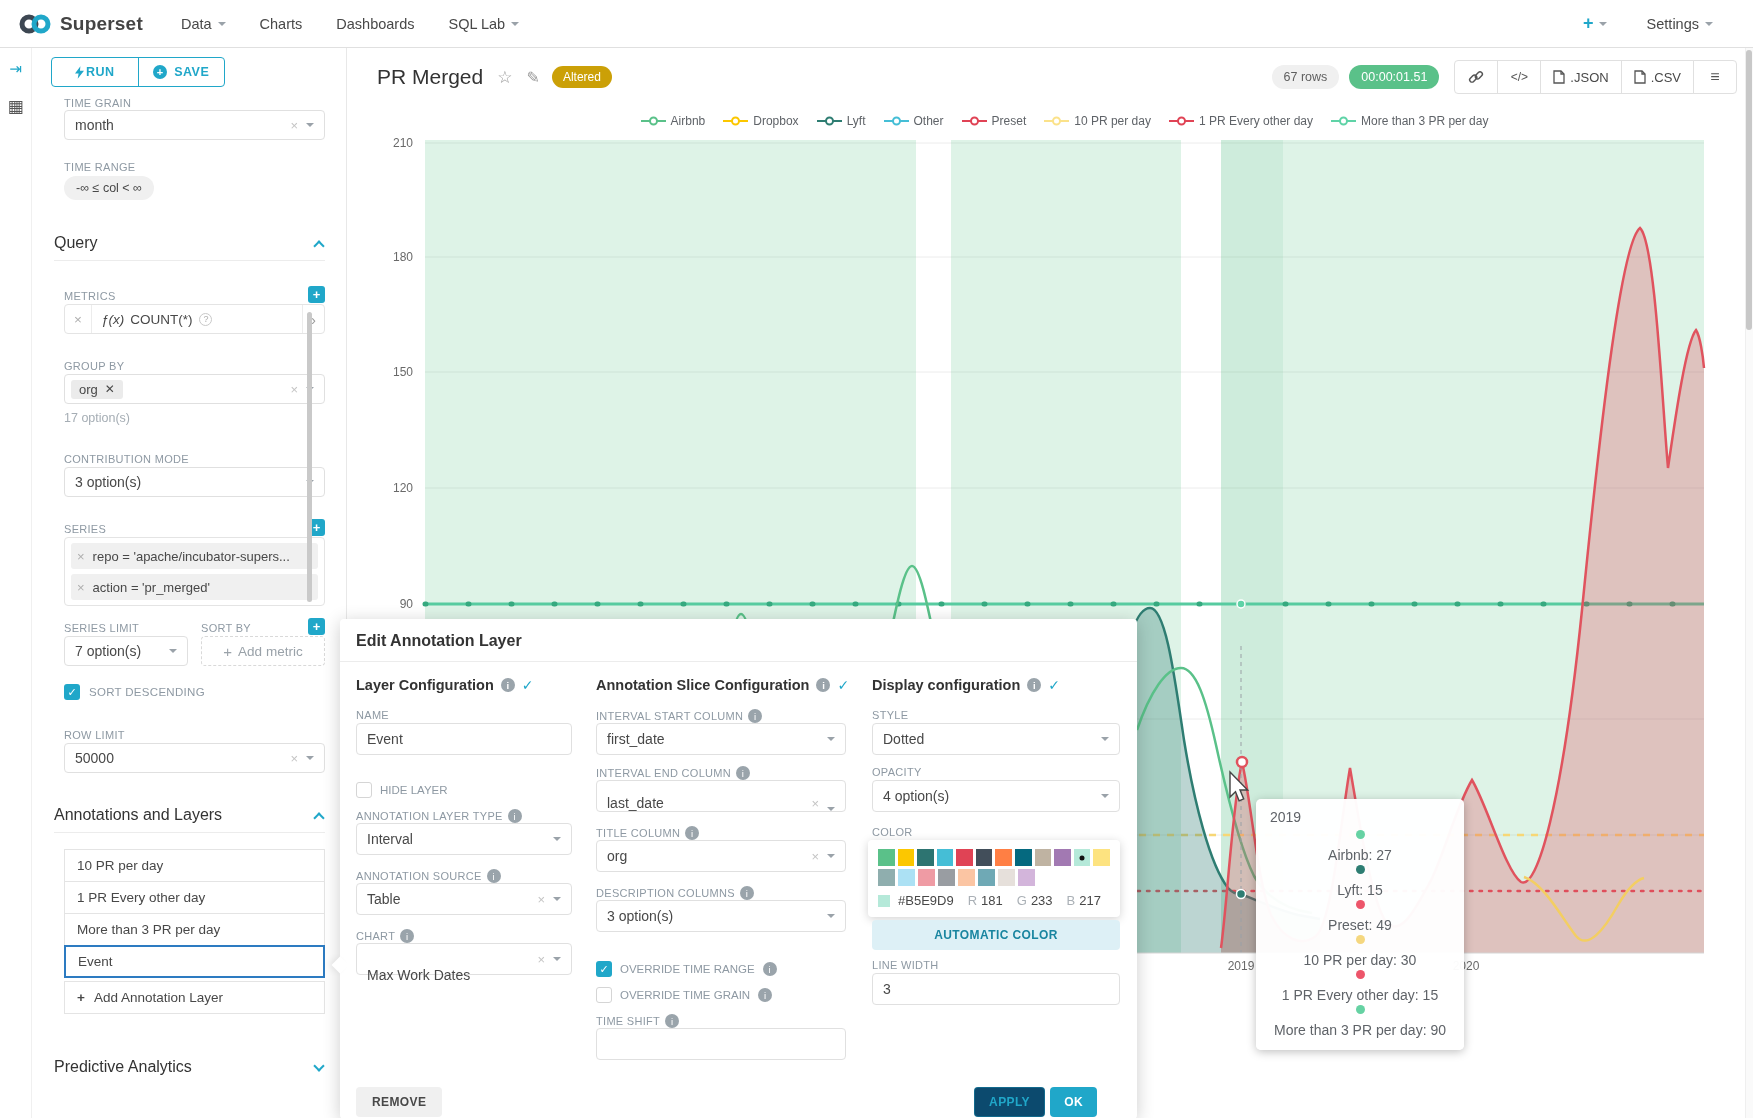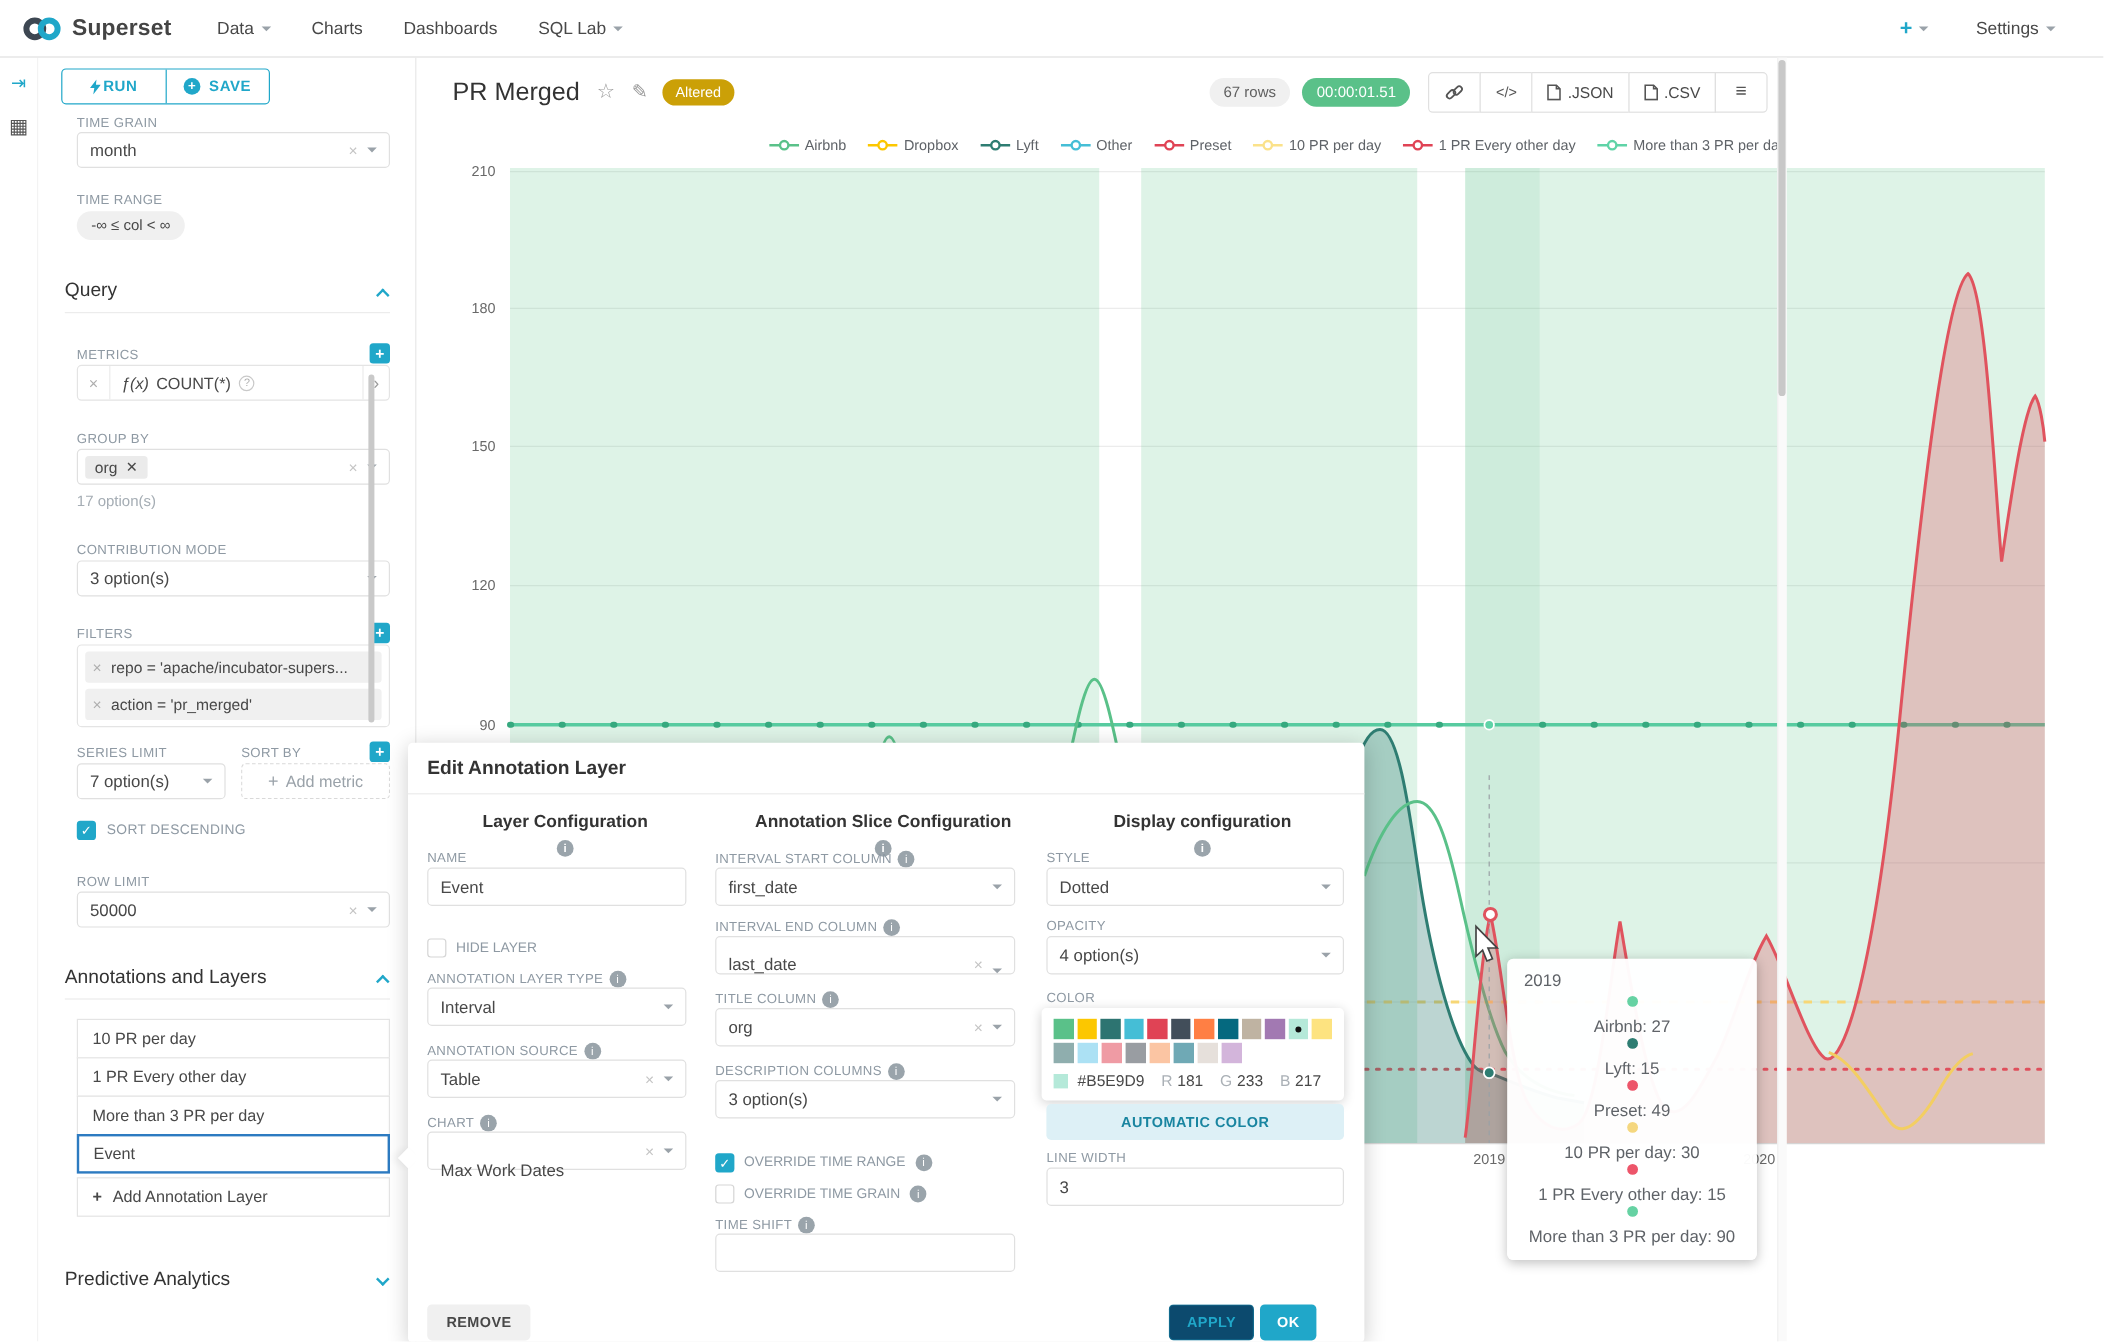--- a/index.html
+++ b/index.html
@@ -1,18 +1,18 @@
 <!DOCTYPE html>
 <html><head>
 <meta charset="utf-8">
 <style>
   * { margin:0; padding:0; box-sizing:border-box; }
   html,body { width:1753px; height:1118px; overflow:hidden; background:#fff;
     font-family:"Liberation Sans","DejaVu Sans",sans-serif; color:#484848; }
-  #page { position:relative; width:1489px; height:1118px; }
+  #page { position:relative; width:1753px; height:1118px; }
 
   
   #navbar { position:absolute; left:0; top:0; width:1753px; height:48px; background:#fff;
     border-bottom:1px solid #E0E0E0; display:flex; align-items:center; z-index:20; }
   .brand { display:flex; align-items:center; gap:8px; margin-left:18px; }
   .brand-name { font-size:19px; font-weight:bold; color:#444; letter-spacing:.2px; }
   .nav-menu { display:flex; align-items:center; gap:34px; margin-left:38px; }
   .nav-item { font-size:14.5px; color:#484848; display:flex; align-items:center; gap:6px; cursor:pointer; }
   .nav-right { margin-left:auto; display:flex; align-items:center; gap:40px; margin-right:40px; }
   .nav-plus { color:#20A7C9; font-size:18px; font-weight:bold; display:flex; align-items:center; gap:5px; }
@@ -92,21 +92,21 @@
   .tt-item { display:flex; align-items:center; gap:7px; font-size:14px; color:#5f6368; line-height:19px; white-space:nowrap;flex-direction:column; }
   .tt-dot { width:9px; height:9px; border-radius:50%; flex:none; }
 
   
   #modal { position:absolute; left:340px; top:619px; width:797px; height:500px; background:#fff;
     border-radius:4px; box-shadow:0 3px 18px rgba(0,0,0,0.2); z-index:10; }
   #modal-arrow { position:absolute; left:-6px; top:340px; width:12px; height:12px; background:#fff;
     transform:rotate(45deg); box-shadow:-3px 3px 6px rgba(0,0,0,0.06); }
   .modal-title { font-size:16px; font-weight:600; color:#333; padding:13px 16px 11px; border-bottom:1px solid #ECECEC; }
   .mcol { position:absolute; top:0; }
-  .msec { font-size:14.5px; font-weight:bold; color:#333; display:flex; align-items:center; gap:7px;flex-direction:column; }
+  .msec { font-size:14.5px; font-weight:bold; color:#333; display:flex; align-items:center; gap:7px; }
   .info-i { width:14px; height:14px; border-radius:50%; background:#9AA4AB; color:#fff; font-size:9.5px;
     display:inline-flex; align-items:center; justify-content:center; font-style:normal; flex:none; }
   .check-teal { color:#20A7C9; font-size:14px; font-weight:bold; }
   .m-label { font-size:11px; color:#8E99A3; letter-spacing:.3px; display:flex; align-items:center; gap:5px; }
   .m-input { height:32px; border:1px solid #E0E0E0; border-radius:4px; width:100%; font-size:14px;
     color:#484848; padding:0 10px; font-family:inherit; background:#fff; display:flex; align-items:center; }
   input.m-input { outline:none; }
   .cb-row { display:flex; align-items:center; gap:8px; font-size:11.5px; color:#8E99A3; }
   .swatch-panel { position:absolute; background:#fff; border-radius:4px; box-shadow:0 2px 10px rgba(0,0,0,0.18);
     padding:9px 10px; width:252px; }
@@ -228,21 +228,21 @@
       <span class="caret"></span>
     </div>
     <div class="abs" style="left:32px; top:363px; font-size:12.5px; color:#A5ADB4;">17 option(s)</div>
 
     <div class="abs ctl-label" style="left:32px; top:405px;">CONTRIBUTION MODE</div>
     <div class="abs sel" style="left:32px; top:419px; width:261px;">
       <span class="grow">3 option(s)</span>
       <span class="caret"></span>
     </div>
 
-    <div class="abs ctl-label" style="left:32px; top:475px;">FILTERS</div>
+    <div class="abs ctl-label" style="left:32px; top:475px;">SERIES</div>
     <div class="abs plus-btn" style="left:276px; top:471px;">+</div>
     <div class="abs adhoc-box" style="left:32px; top:489px; width:261px;">
       <div class="adhoc">
           <span class="x">×</span>
           <span>repo = 'apache/incubator-supers...</span>
           <span class="arrow">›</span>
         </div>
       <div class="adhoc">
           <span class="x">×</span>
           <span>action = 'pr_merged'</span>

